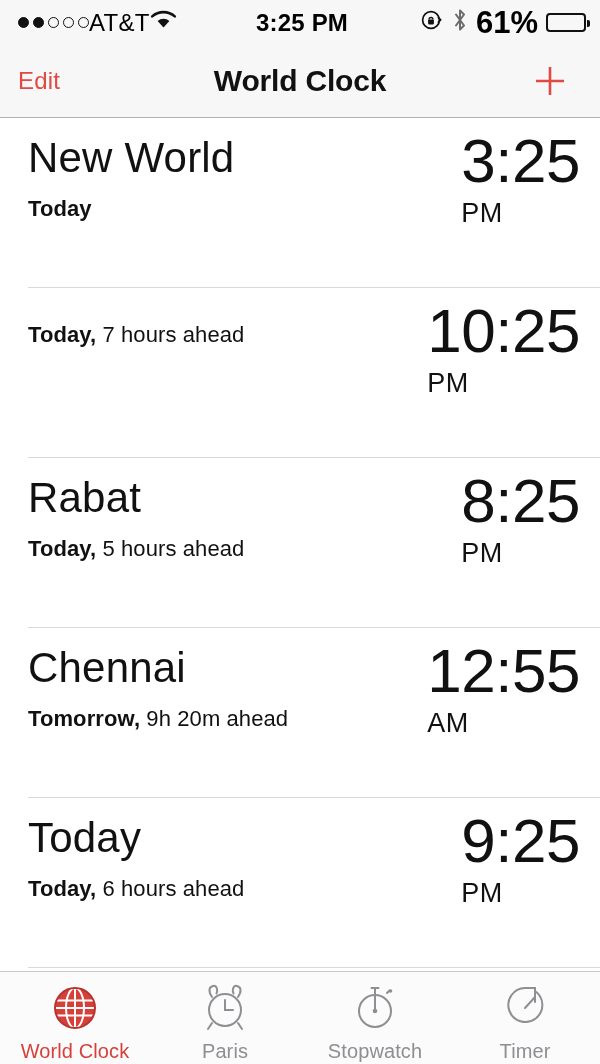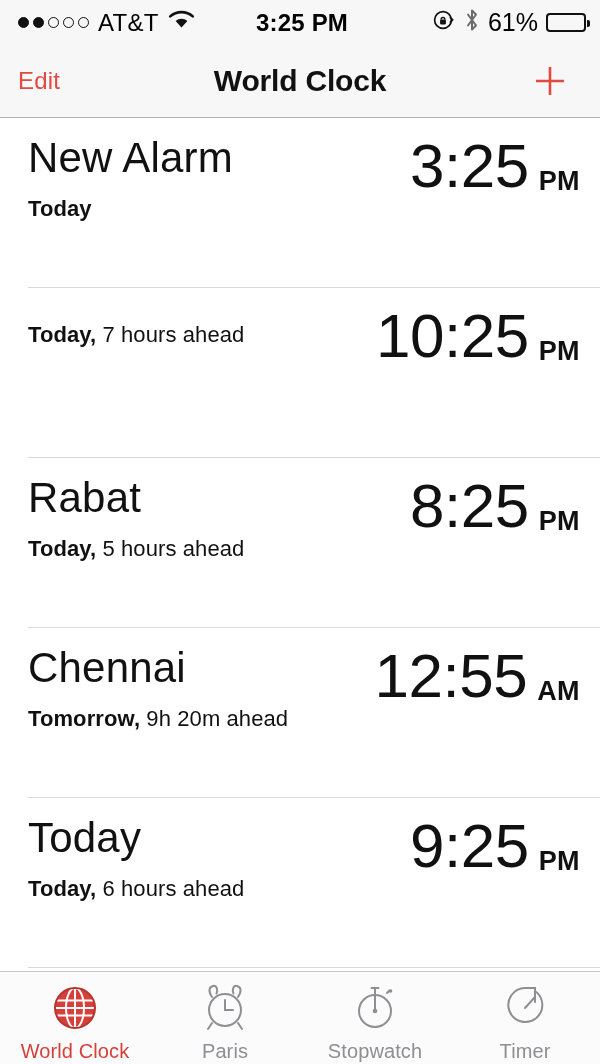--- a/index.html
+++ b/index.html
@@ -13,29 +13,29 @@
   .phone { position:relative; width:600px; height:1064px; background:#fff; }
 
   
   .status-bar {
     height:45px; background:#f7f7f8;
     display:flex; align-items:center;
     padding:0 14px 0 18px;
     font-size:23px; font-weight:600; color:#000;
     letter-spacing:0.2px;
   }
-  .sb-left { display:flex; align-items:center; gap:9px; flex:1 1 0; }
+  .sb-left { display:flex; align-items:center; flex:1 1 0; }
   .sb-center { display:flex; align-items:center; justify-content:flex-end; flex:0 0 auto; }
   .sb-right { display:flex; align-items:center; justify-content:flex-end; gap:8px; flex:1 1 0; }
   .dots { display:flex; align-items:center; gap:4px; }
   .dot { width:11px; height:11px; border-radius:50%; border:1.6px solid #111; }
   .dot.filled { background:#111; }
   .carrier { font-size:24px; font-weight:500; letter-spacing:0.3px; }
   .sb-time { font-size:24px; font-weight:700; letter-spacing:0.2px; }
-  .pct { font-size:25px; font-weight:400; letter-spacing:0; }
+  .pct { font-size:31px; font-weight:700; letter-spacing:0; }
   .battery {
     position:relative; width:40px; height:19px;
     border:2px solid #111; border-radius:4px; padding:2px;
   }
   .battery::after {
     content:''; position:absolute; right:-6px; top:5px;
     width:3px; height:7px; background:#111; border-radius:0 2px 2px 0;
   }
   .battery-fill { height:100%; background:#111; border-radius:1px; }
 
@@ -71,31 +71,31 @@
   .city {
     font-size:42px; font-weight:300; color:#111;
     letter-spacing:0.2px; line-height:1.05;
   }
   .rel {
     margin-top:16px; font-size:22px; color:#111; font-weight:400;
     letter-spacing:0.1px;
   }
   .rel .day { font-weight:700; }
   .row-right {
-    margin-left:auto; display:flex; align-items:flex-end;
-    padding-top:12px; gap:10px;
+    margin-left:auto; display:flex; align-items:flex-start;
+    padding-top:12px; gap:10px;flex-direction:column;
   }
   .time {
     font-size:62px; font-weight:200; color:#111;
     letter-spacing:-0.5px; line-height:1;
   }
   .ampm {
-    font-size:27px; font-weight:700; color:#111;
+    font-size:27px; font-weight:400; color:#111;
     letter-spacing:0.4px; line-height:1;
-    position:relative; top:-2px;margin-top:40px;
+    position:relative; top:-2px;
   }
 
   
   .tab-bar {
     position:absolute; left:0; right:0; bottom:0;
     height:93px; background:#fbfbfb;
     border-top:1px solid #c9c9c9;
     display:flex; align-items:flex-start;
   }
   .tab {
@@ -163,21 +163,21 @@
       <svg width="40" height="40" viewBox="0 0 40 40">
         <path d="M20 6 L20 34 M6 20 L34 20" stroke="#e04a42" stroke-width="2.6" stroke-linecap="butt"></path>
       </svg>
     </span>
   </div>
 
   <div class="clock-list">
 
     <div class="clock-row">
       <div class="row-left">
-        <span class="city">New Alarm</span>
+        <span class="city">New World</span>
         <span class="rel">
           <span class="day">Today</span><span></span>
         </span>
       </div>
       <div class="row-right">
         <span class="time">3:25</span>
         <span class="ampm">PM</span>
       </div>
     </div>
 

